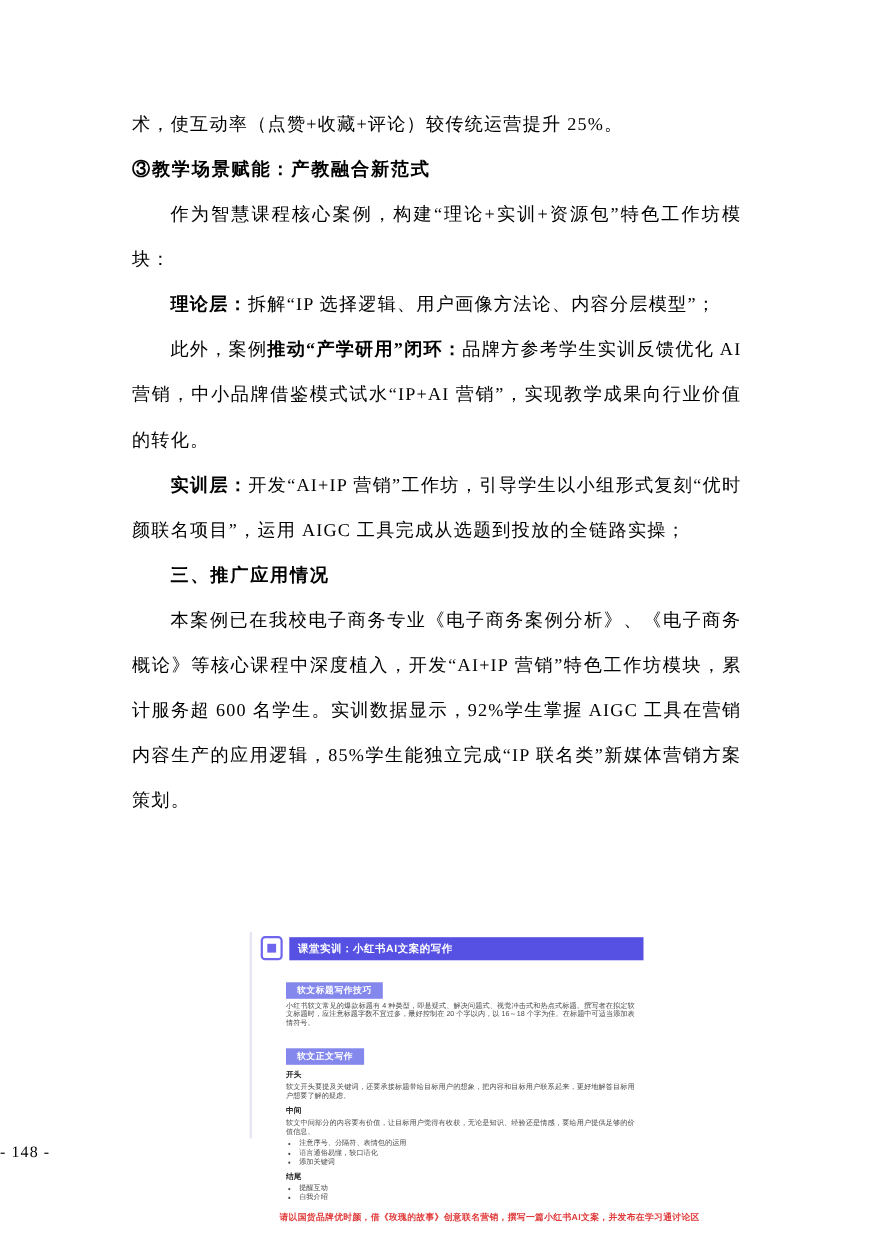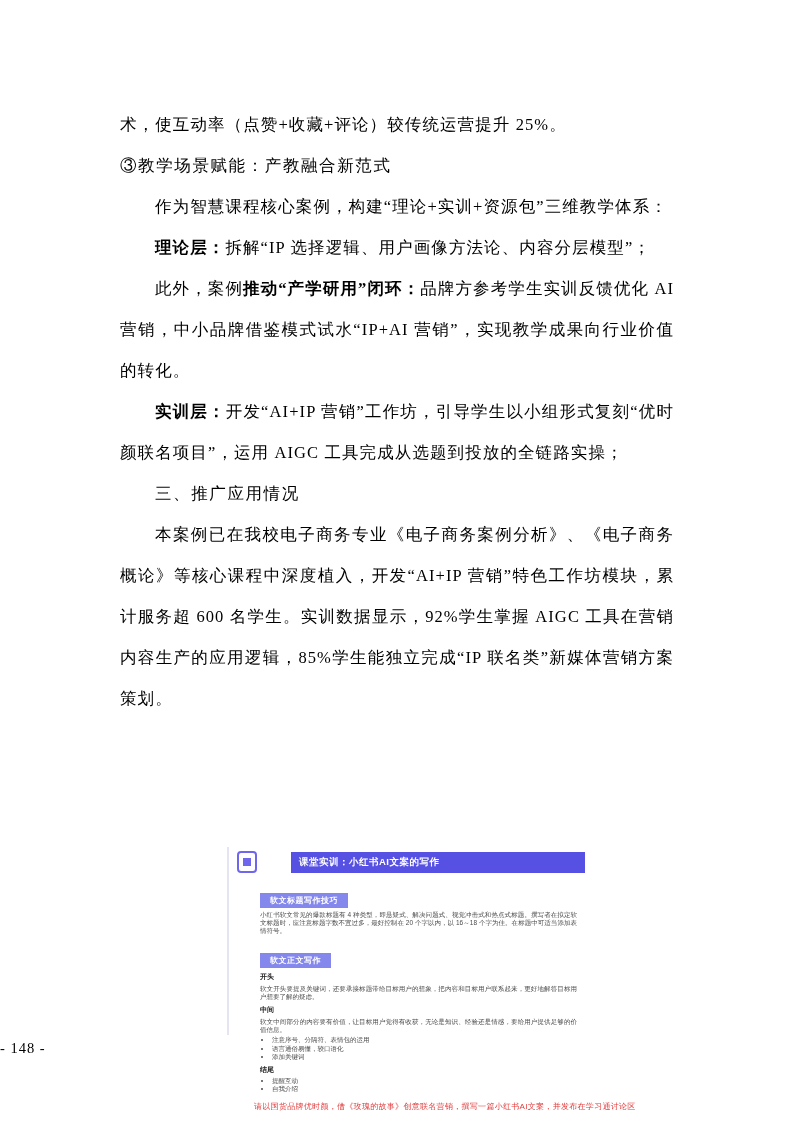--- a/index.html
+++ b/index.html
@@ -2,69 +2,69 @@
 <html><head>
 <meta charset="utf-8">
 <style>
   html,body{margin:0;padding:0;}
   body{
     width:793px;height:1122px;background:#ffffff;position:relative;overflow:hidden;
     font-family:"Liberation Serif","DejaVu Serif",serif;color:#000;
   }
   
   .doc{
-    position:absolute;left:120px;top:104px;width:554px;
+    position:absolute;left:120px;top:92px;width:554px;
     font-size:16.5px;line-height:41px;text-align:justify;letter-spacing:1.1px;
   }
   .doc p{margin:0;}
   .indent{text-indent:35px;}
   .b{font-weight:bold;}
-  .h-black{font-weight:normal;letter-spacing:1.6px;}
+  .h-black{font-weight:bold;letter-spacing:1.6px;}
   
   .slide{
     position:absolute;left:227px;top:847px;width:358px;height:188px;
     background:#ffffff;border-left:2px solid #e4e4f2;
     font-family:"Liberation Sans","DejaVu Sans",sans-serif;
   }
   .slide-header{display:flex;align-items:center;gap:6px;padding:4px 2px 0 8px;}
   .tablet-icon{
     width:16px;height:18px;border:2px solid #6f66ed;border-radius:4px;
     display:inline-flex;align-items:center;justify-content:center;flex:0 0 auto;
   }
   .tablet-screen{width:8px;height:8px;background:#6f66ed;display:block;}
   .slide-titlebar{
     flex:1;background:#5651e2;color:#fff;font-weight:bold;font-size:9.5px;
-    padding:4px 8px;letter-spacing:.5px;margin-left:28px;
+    padding:4px 8px;letter-spacing:.5px;
   }
   .slide-content{padding:2px 10px 0 31px;}
   .badge{
     display:inline-block;background:#8487ec;color:#fff;font-weight:bold;
     font-size:8px;padding:2px 10px;margin-top:18px;letter-spacing:.5px;
   }
   .tiny{font-size:6.5px;line-height:8px;color:#4a4a4a;margin:3px 0 0 0;text-align:justify;}
   .tiny-label{font-size:7px;font-weight:bold;color:#222;margin:4px 0 0 0;}
   .tiny-list{margin:2px 0 0 2px;padding-left:10px;font-size:6.5px;line-height:7.5px;color:#4a4a4a;}
   .tiny-list li{margin:0 0 1px 0;}
   .task{
-    font-size:8px;font-weight:normal;color:#e03a3a;margin:8px 0 0 -6px;
+    font-size:8px;font-weight:bold;color:#e03a3a;margin:8px 0 0 -6px;
     letter-spacing:.3px;white-space:nowrap;
   }
   
   .footer{
     position:absolute;left:0;top:1040px;width:735px;
     font-size:14.5px;letter-spacing:1px;
   }
 </style>
 </head>
 <body>
 
 <div class="doc">
   <p>术，使互动率（点赞+收藏+评论）较传统运营提升 25%。</p>
   <p class="h-black">③教学场景赋能：产教融合新范式</p>
-  <p class="indent">作为智慧课程核心案例，构建“理论+实训+资源包”三维教学体系：</p>
+  <p class="indent">作为智慧课程核心案例，构建“理论+实训+资源包”特色工作坊模块：</p>
   <p class="indent"><span class="b">理论层：</span><span>拆解“IP 选择逻辑、用户画像方法论、内容分层模型”；</span></p>
   <p class="indent"><span>此外，案例</span><span class="b">推动“产学研用”闭环：</span><span>品牌方参考学生实训反馈优化 AI 营销，中小品牌借鉴模式试水“IP+AI 营销”，实现教学成果向行业价值的转化。</span></p>
   <p class="indent"><span class="b">实训层：</span><span>开发“AI+IP 营销”工作坊，引导学生以小组形式复刻“优时颜联名项目”，运用 AIGC 工具完成从选题到投放的全链路实操；</span></p>
   <p class="indent h-black">三、推广应用情况</p>
   <p class="indent">本案例已在我校电子商务专业《电子商务案例分析》、《电子商务概论》等核心课程中深度植入，开发“AI+IP 营销”特色工作坊模块，累计服务超 600 名学生。实训数据显示，92%学生掌握 AIGC 工具在营销内容生产的应用逻辑，85%学生能独立完成“IP 联名类”新媒体营销方案策划。</p>
 </div>
 
 <div class="slide">
   <div class="slide-header">
     <span class="tablet-icon">

